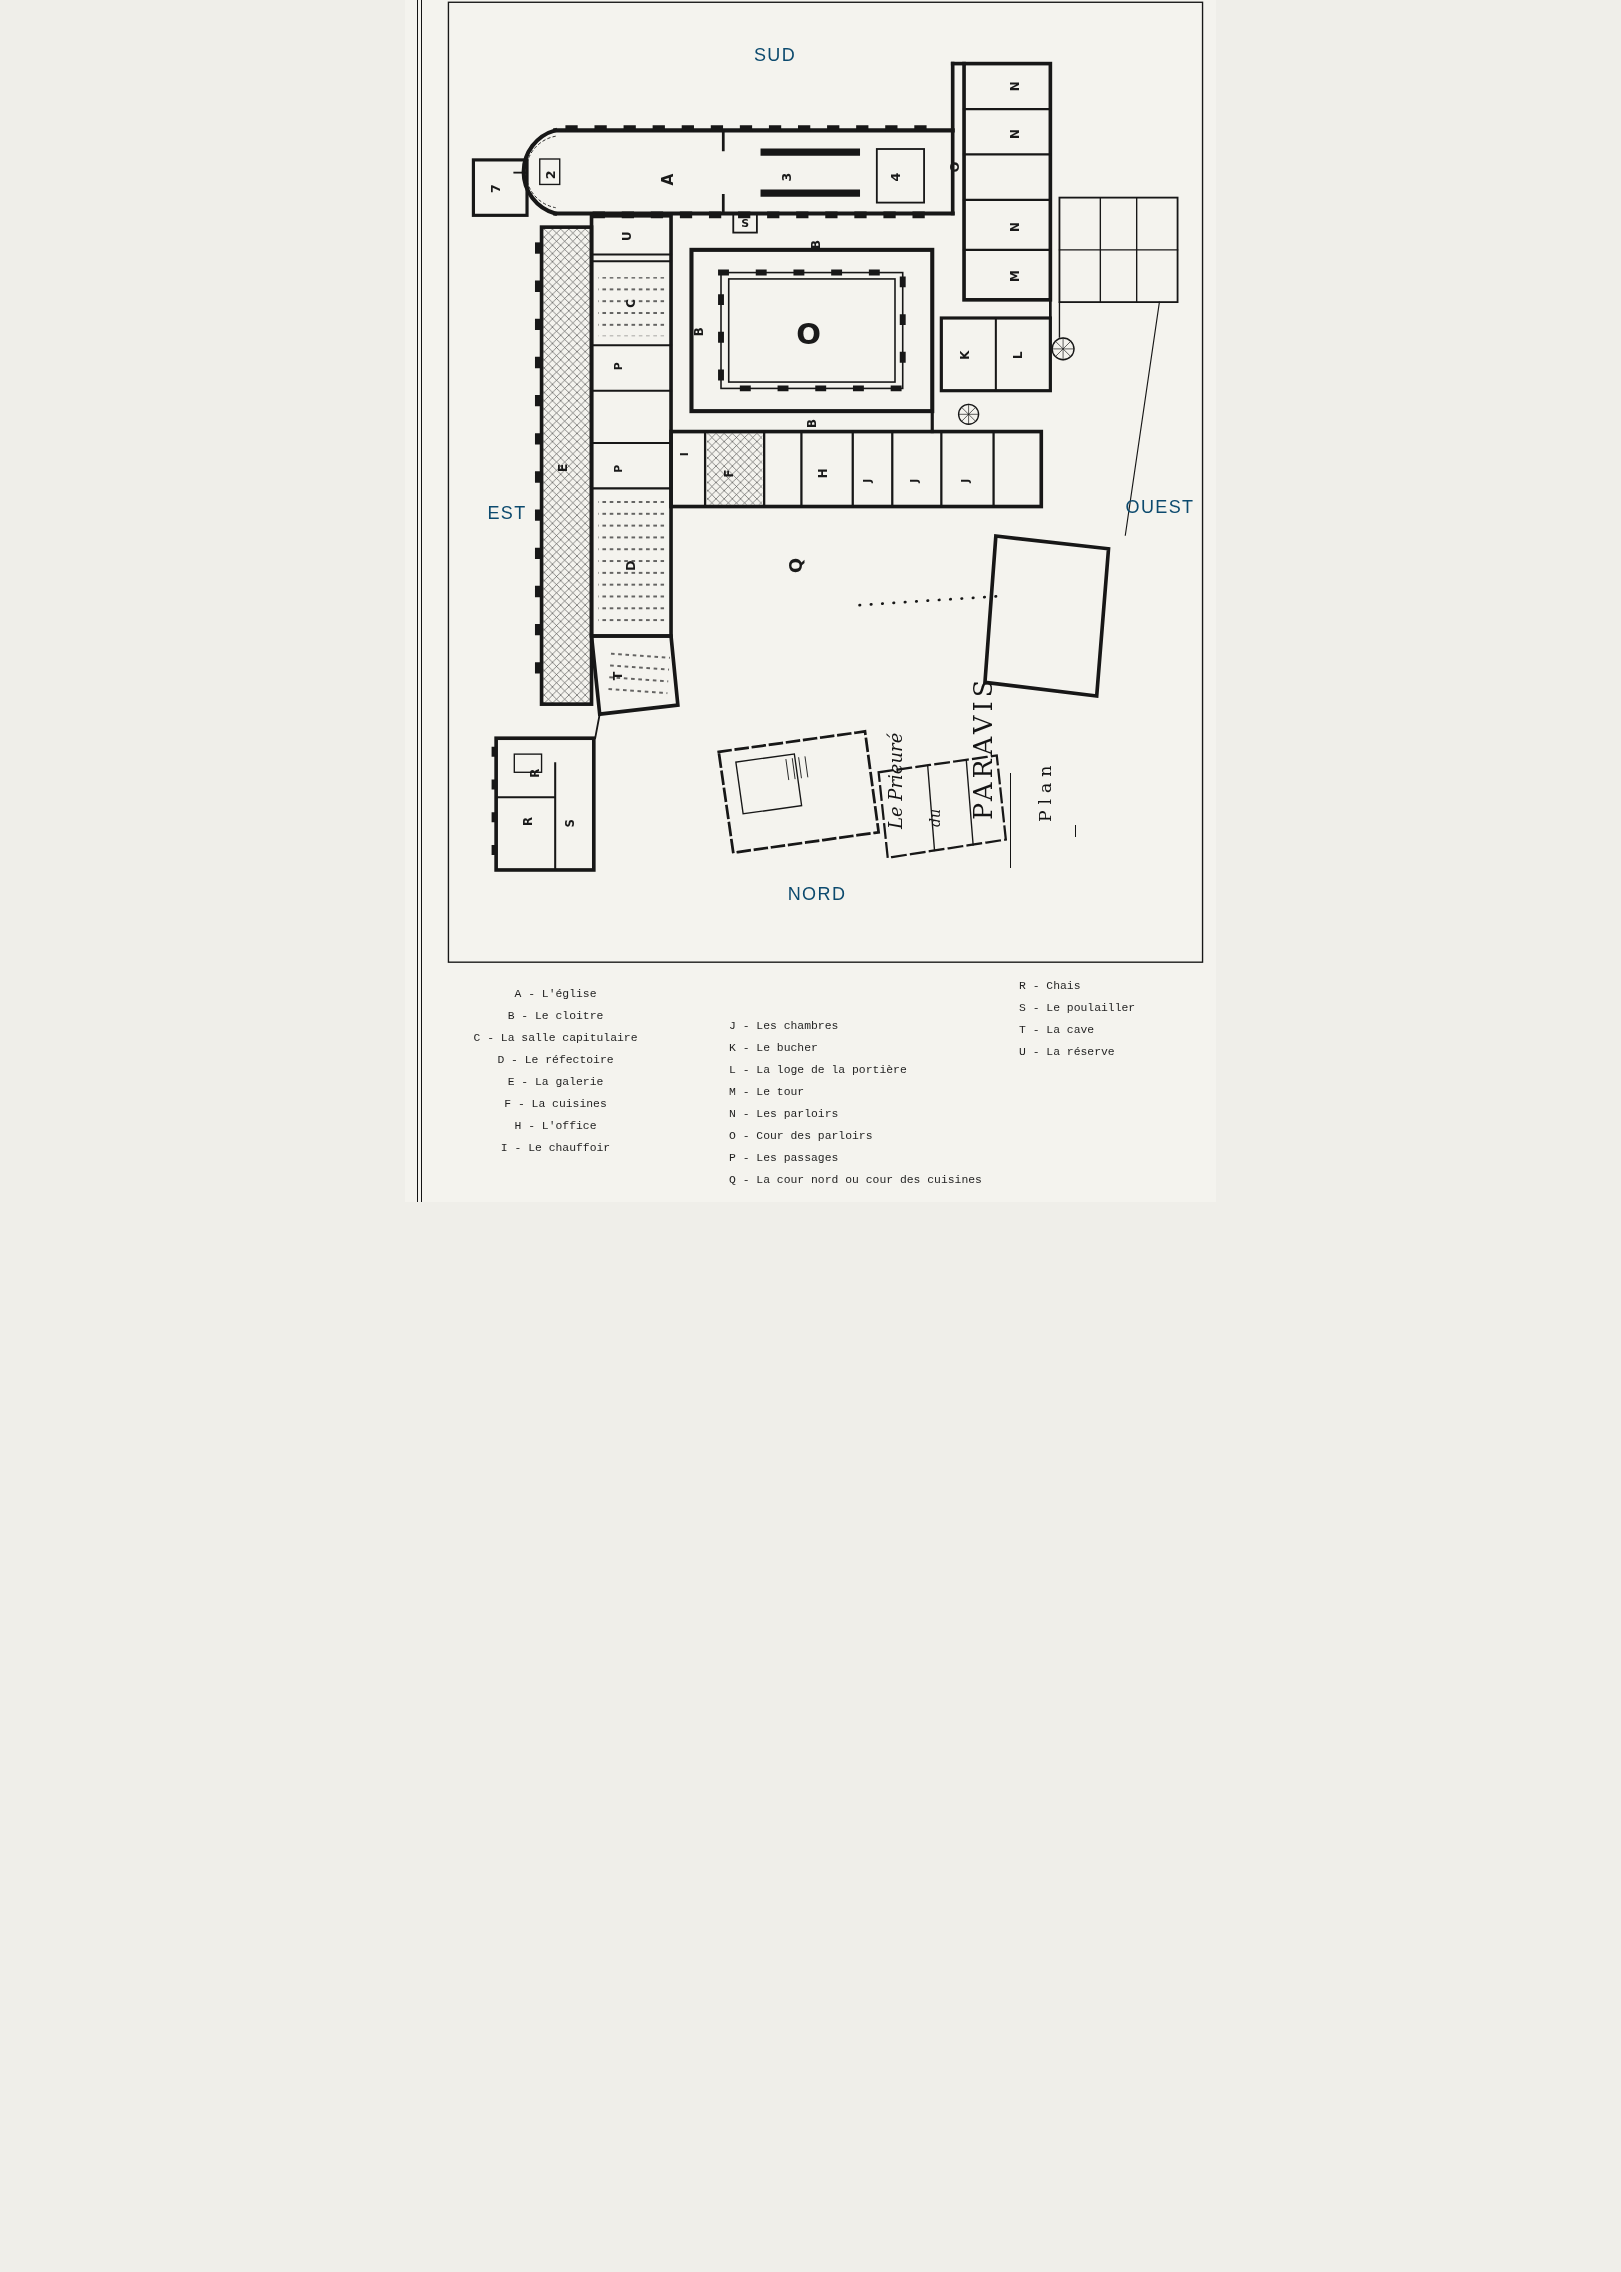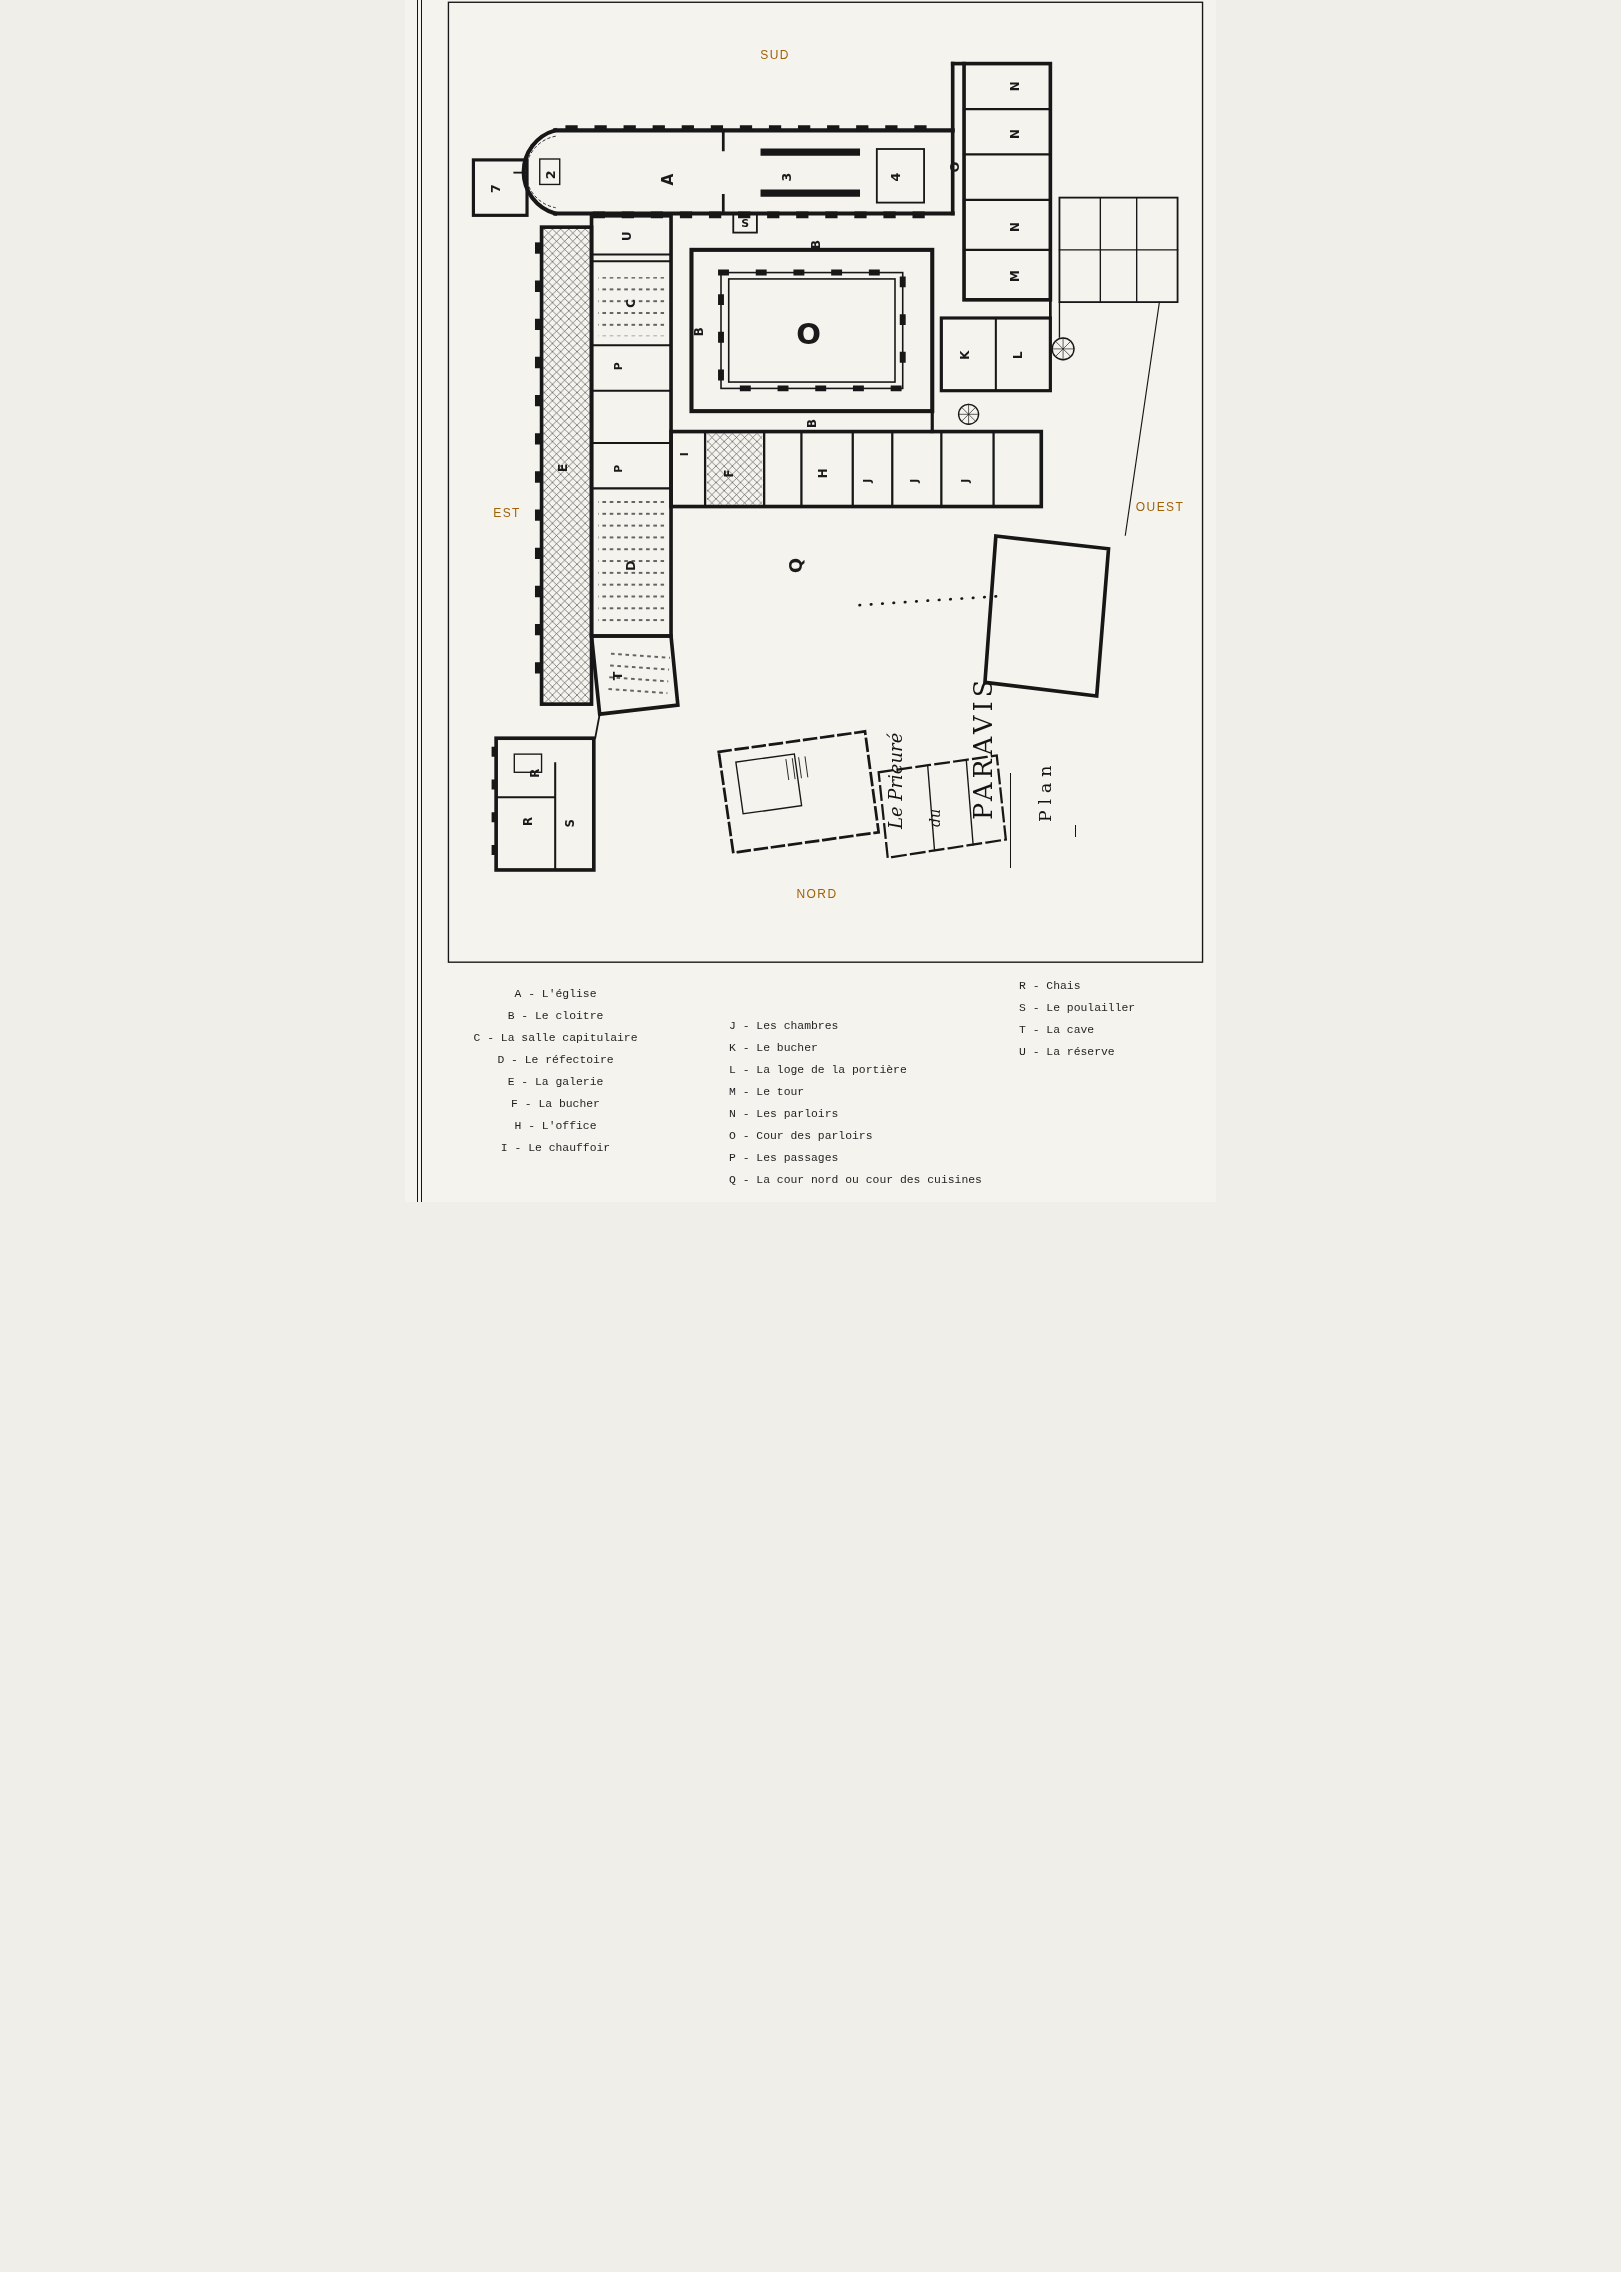--- a/index.html
+++ b/index.html
@@ -20,21 +20,21 @@
   .plan-letter{
     font-family:"DejaVu Sans",sans-serif;
     font-weight:bold;
     fill:#1a1a1a;
   }
 
   
   .compass{
     position:absolute;transform:translate(-50%,-50%);
     font-family:"Liberation Sans",sans-serif;
-    font-size:12px;letter-spacing:1.4px;color:#a16207;
+    font-size:18px;letter-spacing:1.4px;color:#0c4a6e;
     white-space:nowrap;
   }
 
   
   .vanchor{position:absolute;width:0;height:0;}
   .vanchor > span{
     display:block;white-space:nowrap;
     transform:translate(-50%,-50%) rotate(-90deg);
     color:#141414;
   }
@@ -218,21 +218,21 @@
     <span class="t-plan">Plan</span>
   </div>
   <div class="title-rule" style="left:670px;top:825px;width:1.1px;height:11.8px"></div>
 
   <div id="legend-col1" class="legend-col">
       <div class="legend-row">A - L'église</div>
       <div class="legend-row">B - Le cloitre</div>
       <div class="legend-row">C - La salle capitulaire</div>
       <div class="legend-row">D - Le réfectoire</div>
       <div class="legend-row">E - La galerie</div>
-      <div class="legend-row">F - La bucher</div>
+      <div class="legend-row">F - La cuisines</div>
       <div class="legend-row">H - L'office</div>
       <div class="legend-row">I - Le chauffoir</div>
     </div>
   <div id="legend-col2" class="legend-col">
       <div class="legend-row">J - Les chambres</div>
       <div class="legend-row">K - Le bucher</div>
       <div class="legend-row">L - La loge de la portière</div>
       <div class="legend-row">M - Le tour</div>
       <div class="legend-row">N - Les parloirs</div>
       <div class="legend-row">O - Cour des parloirs</div>

